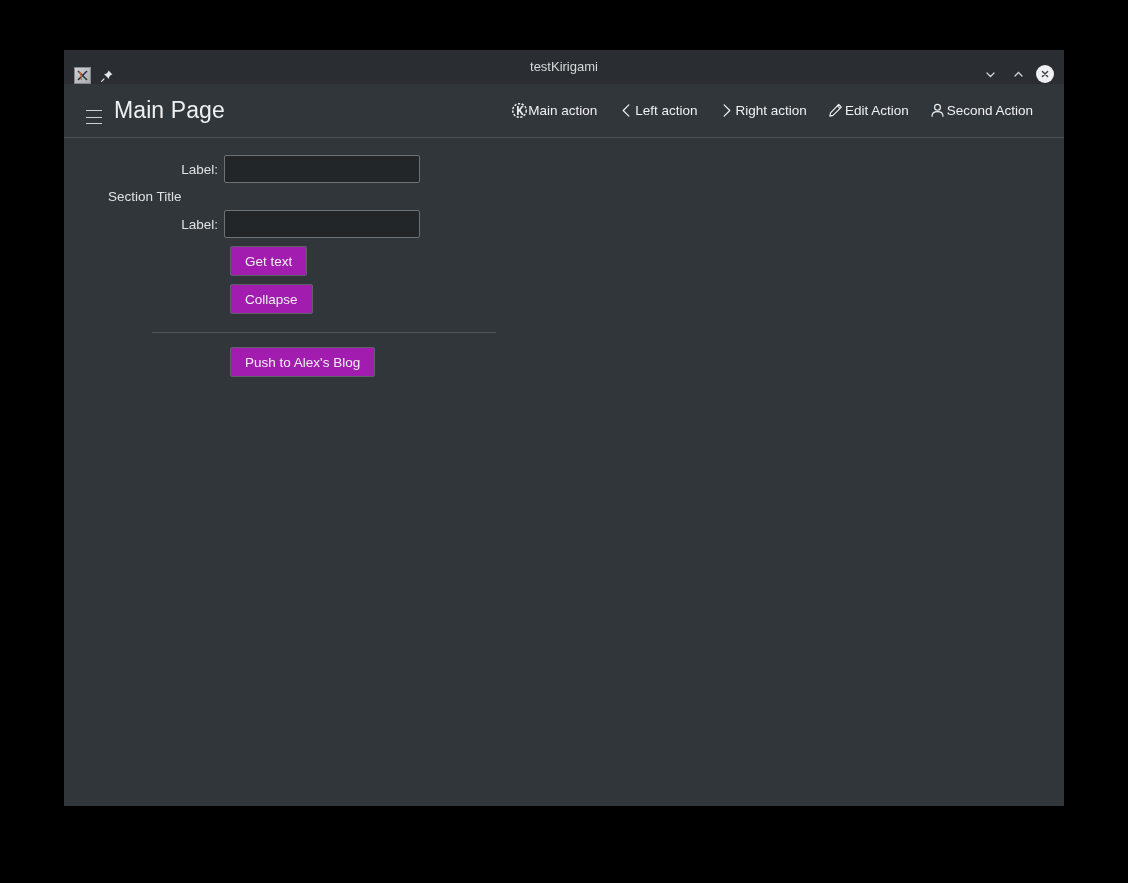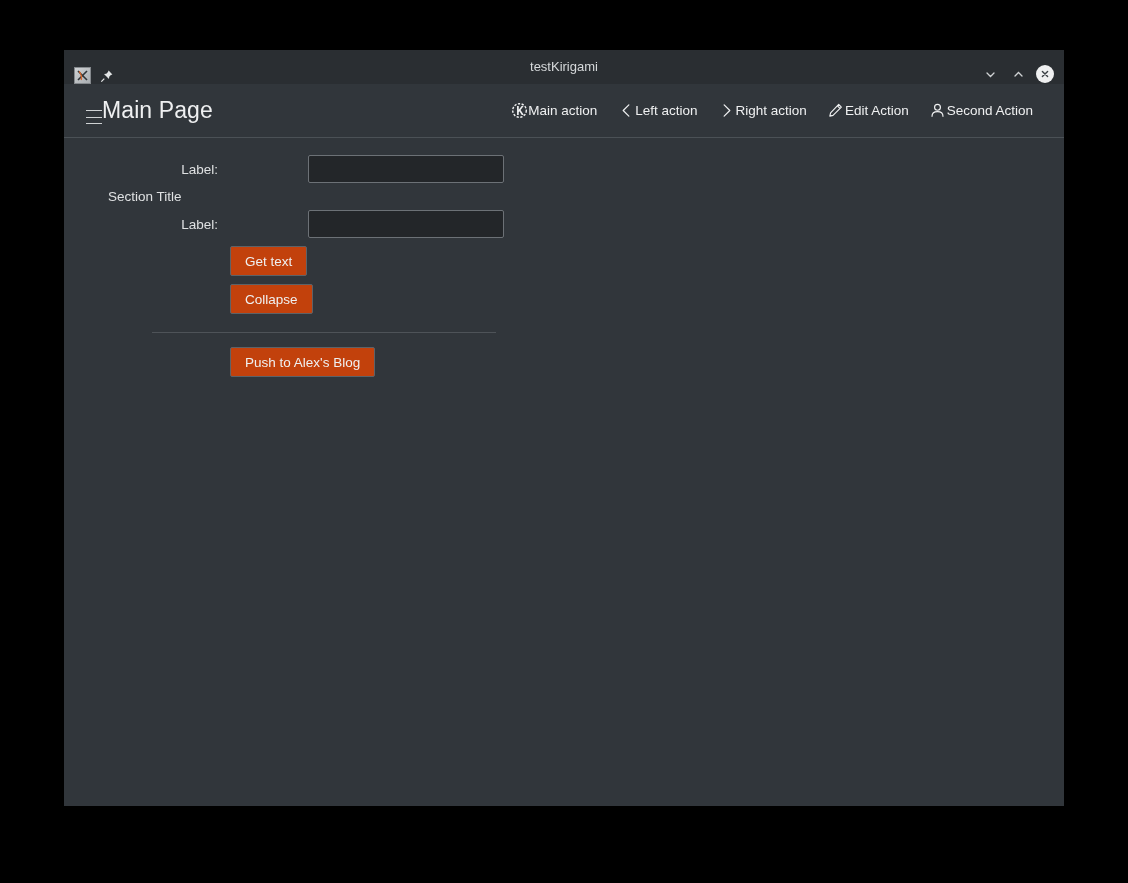--- a/index.html
+++ b/index.html
@@ -96,20 +96,21 @@
     display: flex;
     align-items: center;
     flex: none;
     border-bottom: 1px solid #4b5156;
     background: #31363b;
     padding: 0 0 0 0;
   }
   .hdr-left {
     display: flex;
     align-items: flex-end;
+    gap: 12px;
     padding-left: 22px;
   }
   .hamburger {
     width: 16px;
     height: 14px;
     display: flex;
     flex-direction: column;
     justify-content: space-between;
     cursor: pointer;
   }
@@ -160,21 +161,20 @@
   .form {
     position: absolute;
     left: 0;
     top: 17px;
     width: 440px;
   }
   .frow {
     display: flex;
     align-items: center;
     margin-bottom: 6px;
-    justify-content: space-between;
   }
   .flabel {
     width: 160px;
     text-align: right;
     padding-right: 6px;
     box-sizing: border-box;
     color: #dfe1e2;
     font-size: 13.5px;
   }
   .flabel.section {
@@ -190,21 +190,21 @@
     border: 1px solid #6c7176;
     box-sizing: border-box;
     border-radius: 2px;
     color: #eff0f1;
     font-size: 13.5px;
     padding: 0 6px;
     outline: none;
     font-family: "Liberation Sans", sans-serif;
   }
   .btn {
-    background: #c2410c;
+    background: #a21caf;
     border: 1px solid #5d6267;
     border-radius: 2px;
     color: #eff0f1;
     font-size: 13.5px;
     height: 30px;
     padding: 0 14px;
     cursor: pointer;
     font-family: "Liberation Sans", sans-serif;
   }
   .row-indent {

